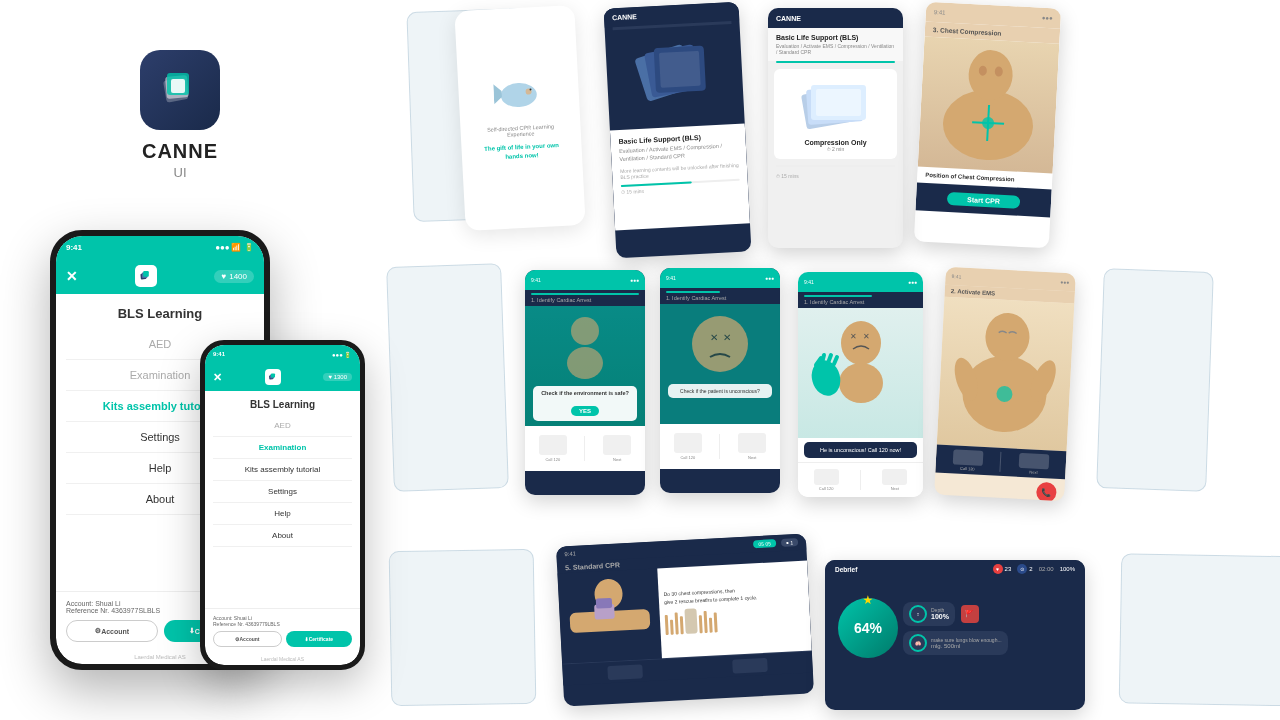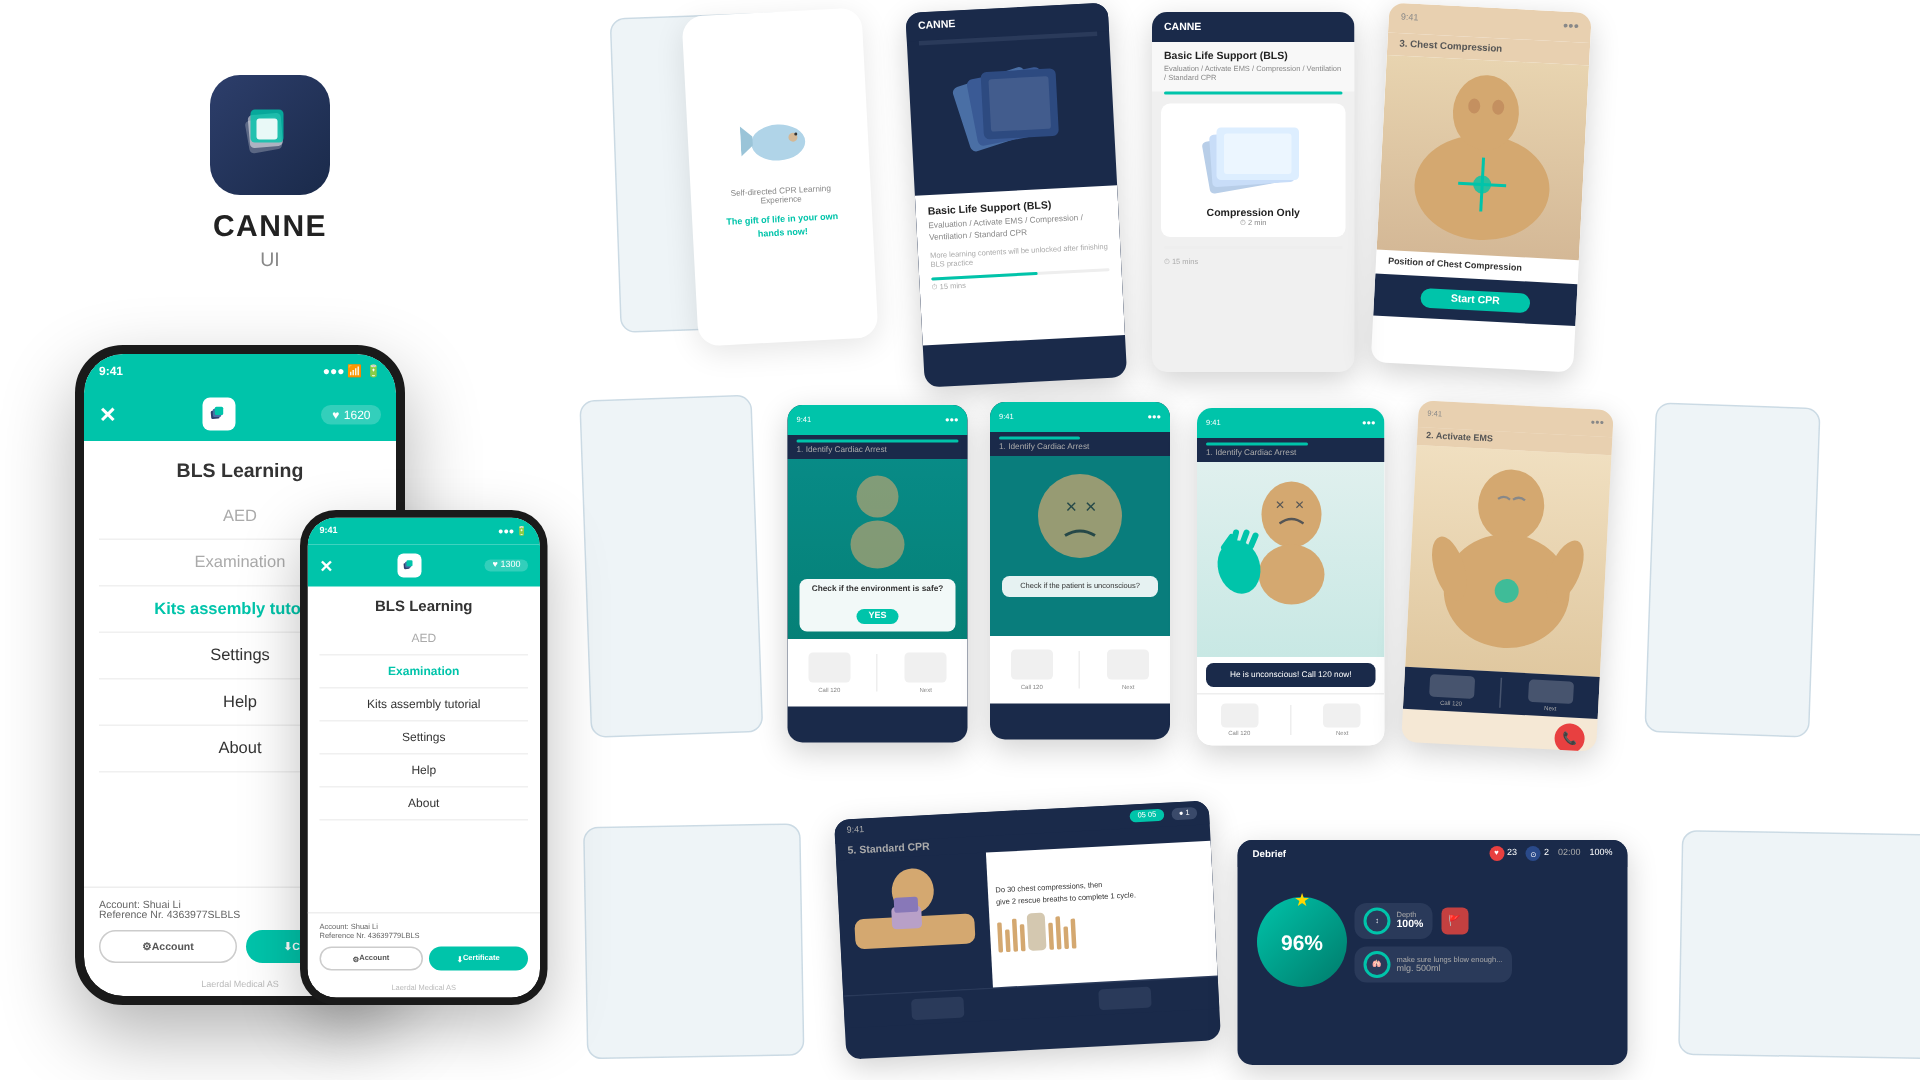--- a/index.html
+++ b/index.html
@@ -411,21 +411,21 @@
         <div class="phone-nav-bar">
           <div class="phone-nav-x">✕</div>
           <div class="phone-nav-logo">
             <svg width="14" height="14" viewBox="0 0 20 20">
                 <rect x="2" y="7" width="8" height="8" rx="1.5" fill="#2d3e6b" transform="rotate(-5 2 7)"></rect>
                 <rect x="4" y="5" width="8" height="8" rx="1.5" fill="#4a6fa5" transform="rotate(-2 4 5)"></rect>
                 <rect x="6" y="3" width="8" height="8" rx="1.5" fill="#00c4aa"></rect>
               </svg>
           </div>
           <div class="phone-nav-heart">
-            ♥ <span>1620</span>
+            ♥ <span>1400</span>
           </div>
         </div>
 
         <div class="phone-menu-title">BLS Learning</div>
 
         <div class="phone-menu-items">
           <div class="phone-menu-item">AED</div>
           <div class="phone-menu-item">Examination</div>
           <div class="phone-menu-item active">Kits assembly tutorial</div>
           <div class="phone-menu-item dark">Settings</div>
@@ -834,21 +834,21 @@
         <span style="font-size:6px;color:#aaa;">02:00</span>
         <span style="font-size:6px;color:#fff;">100%</span>
       </div>
     </div>
 
     <div style="display:flex;height:100px;padding:8px;">
 
       <div style="width:70px;display:flex;align-items:center;justify-content:center;">
         <div style="position:relative;width:60px;height:60px;">
           <div style="width:60px;height:60px;border-radius:50%;background:linear-gradient(135deg,#00c4aa,#007a6a);display:flex;align-items:center;justify-content:center;font-size:14px;font-weight:700;color:#fff;">
-            <span>96%</span>
+            <span>64%</span>
           </div>
 
           <div style="position:absolute;top:-5px;left:50%;transform:translateX(-50%);font-size:12px;color:#ffd700;">★</div>
         </div>
       </div>
 
       <div style="flex:1;display:flex;flex-direction:column;justify-content:center;gap:5px;">
         <div style="display:flex;align-items:center;gap:6px;">
 
           <div style="background:#2a3a5a;border-radius:8px;padding:3px 6px;display:flex;align-items:center;gap:4px;">

